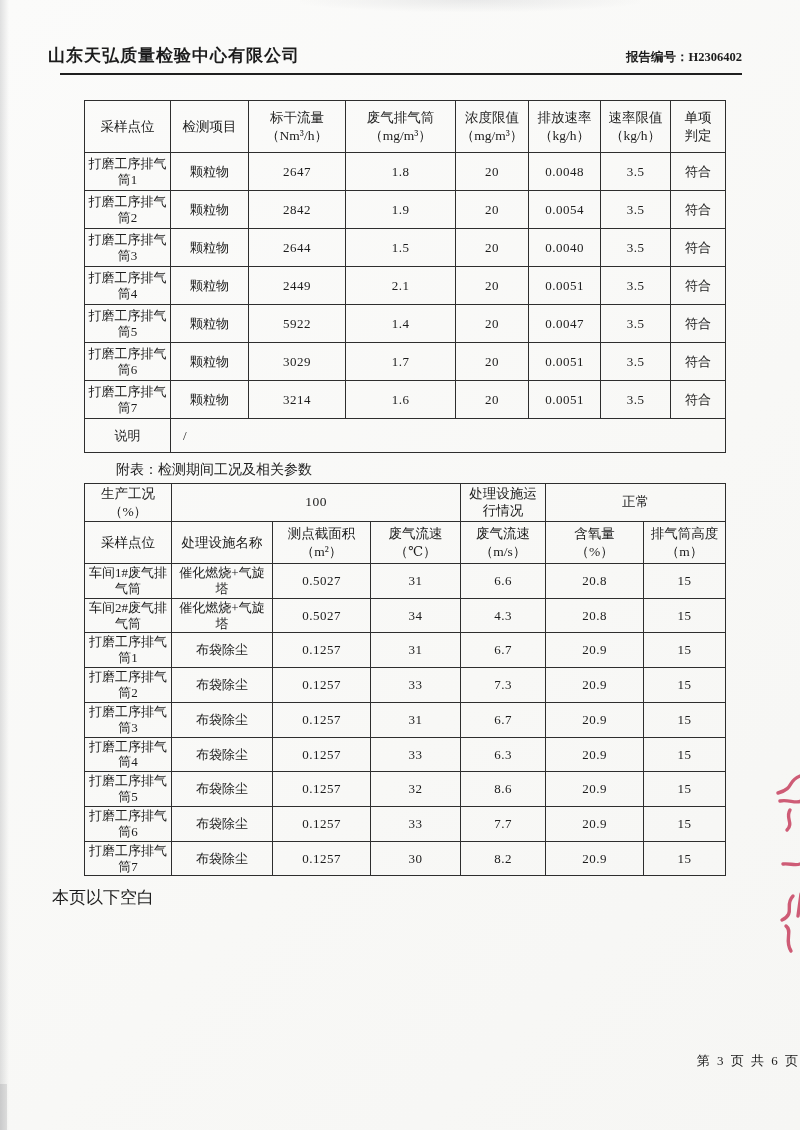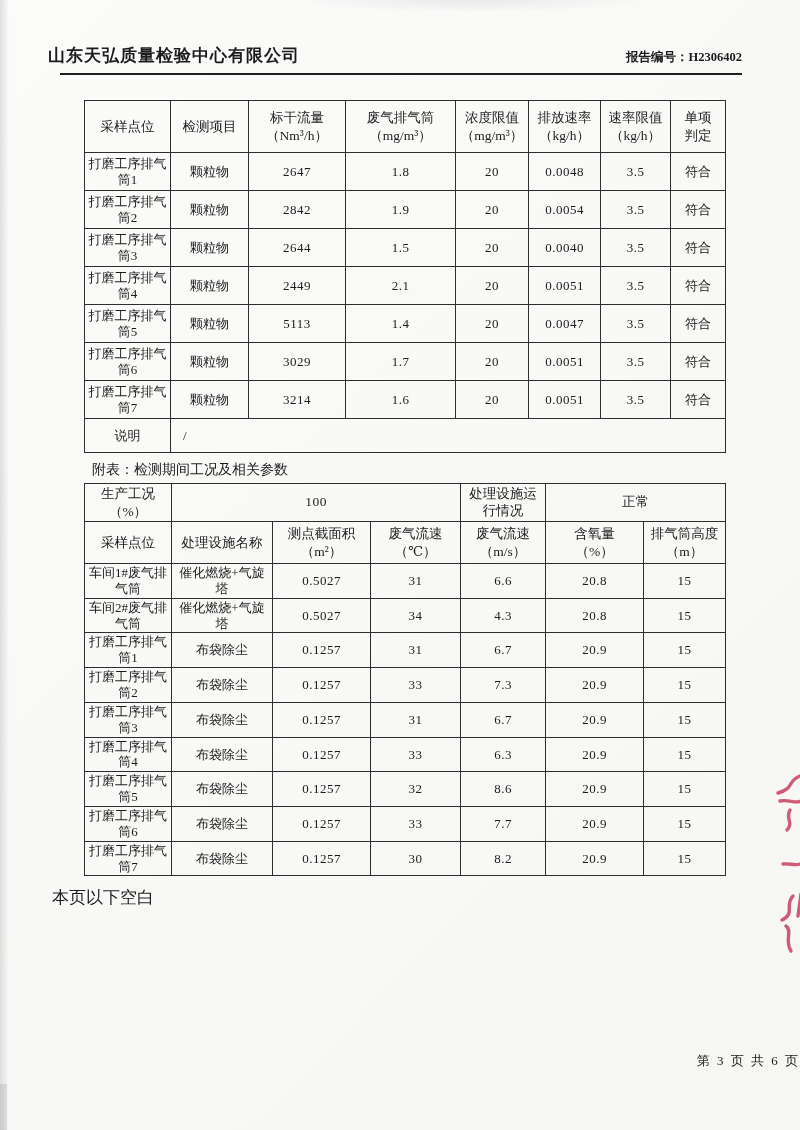--- a/index.html
+++ b/index.html
@@ -24,21 +24,21 @@
     border:1px solid #2e2e2e; text-align:center; vertical-align:middle;
     padding:1px 3px; font-size:13px; line-height:1.22; font-weight:normal;
     overflow:hidden; word-break:break-all;
   }
   .t1 thead tr { height:52px; }
   .t1 tbody.data tr { height:38px; }
   .t1 .noterow { height:34px; }
   .tt, .tu { font-size:13.5px; line-height:1.28; }
   .noteval { text-align:left !important; padding-left:12px !important; }
 
-  .caption { margin:8px 0 4px 92px; font-size:14px; }
+  .caption { margin:8px 0 4px 116px; font-size:14px; }
 
   .t2 .condrow { height:38px; }
   .t2 .condrow td { font-size:13.5px; }
   .t2 .hrow { height:42px; }
   .t2 tbody.data tr { height:34px; }
 
   .num-cell { letter-spacing:0.5px; }
 
   .closing { margin:10px 0 0 52px; font-size:17px; }
   .footer { position:absolute; left:0; right:0; top:1052px; text-align:right; font-size:13px; letter-spacing:2px; }
@@ -162,21 +162,21 @@
           <td class="num-cell">2.1</td>
           <td class="num-cell">20</td>
           <td class="num-cell">0.0051</td>
           <td class="num-cell">3.5</td>
           <td>符合</td>
         </tr>
 
         <tr>
           <td>打磨工序排气筒5</td>
           <td>颗粒物</td>
-          <td class="num-cell">5113</td>
+          <td class="num-cell">5922</td>
           <td class="num-cell">1.4</td>
           <td class="num-cell">20</td>
           <td class="num-cell">0.0047</td>
           <td class="num-cell">3.5</td>
           <td>符合</td>
         </tr>
 
         <tr>
           <td>打磨工序排气筒6</td>
           <td>颗粒物</td>

